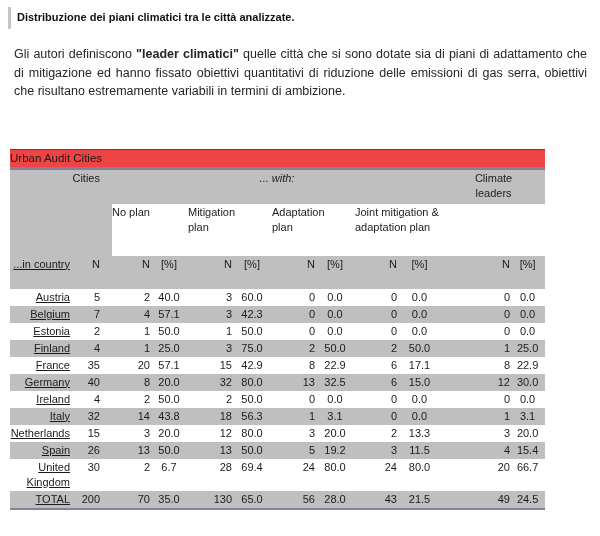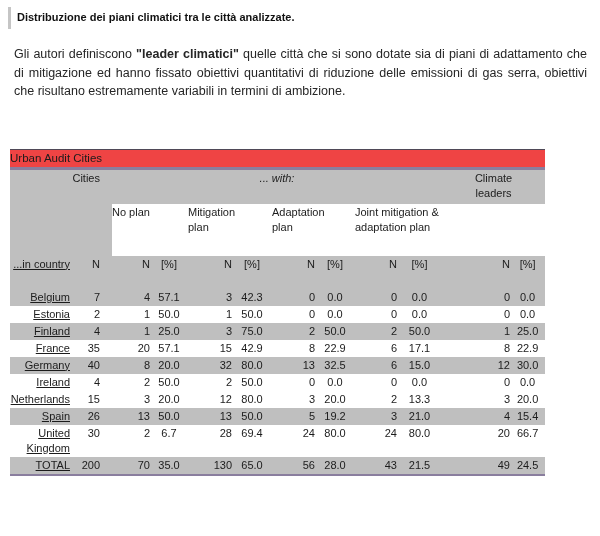--- a/index.html
+++ b/index.html
@@ -122,20 +122,34 @@
         <td class="pct">[%]</td>
         <td class="num">N</td>
         <td class="pct">[%]</td>
         <td class="num">N</td>
         <td class="pct">[%]</td>
         <td class="num">N</td>
         <td class="pct">[%]</td>
       </tr>
     </thead>
     <tbody>
+        <tr>
+          <td class="country">Austria</td>
+          <td class="num cities">5</td>
+          <td class="num">2</td>
+          <td class="pct">40.0</td>
+          <td class="num">3</td>
+          <td class="pct">60.0</td>
+          <td class="num">0</td>
+          <td class="pct">0.0</td>
+          <td class="num">0</td>
+          <td class="pct">0.0</td>
+          <td class="num">0</td>
+          <td class="pct">0.0</td>
+        </tr>
         <tr class="shaded">
           <td class="country">Belgium</td>
           <td class="num cities">7</td>
           <td class="num">4</td>
           <td class="pct">57.1</td>
           <td class="num">3</td>
           <td class="pct">42.3</td>
           <td class="num">0</td>
           <td class="pct">0.0</td>
           <td class="num">0</td>
@@ -206,20 +220,34 @@
           <td class="pct">50.0</td>
           <td class="num">2</td>
           <td class="pct">50.0</td>
           <td class="num">0</td>
           <td class="pct">0.0</td>
           <td class="num">0</td>
           <td class="pct">0.0</td>
           <td class="num">0</td>
           <td class="pct">0.0</td>
         </tr>
+        <tr class="shaded">
+          <td class="country">Italy</td>
+          <td class="num cities">32</td>
+          <td class="num">14</td>
+          <td class="pct">43.8</td>
+          <td class="num">18</td>
+          <td class="pct">56.3</td>
+          <td class="num">1</td>
+          <td class="pct">3.1</td>
+          <td class="num">0</td>
+          <td class="pct">0.0</td>
+          <td class="num">1</td>
+          <td class="pct">3.1</td>
+        </tr>
         <tr>
           <td class="country">Netherlands</td>
           <td class="num cities">15</td>
           <td class="num">3</td>
           <td class="pct">20.0</td>
           <td class="num">12</td>
           <td class="pct">80.0</td>
           <td class="num">3</td>
           <td class="pct">20.0</td>
           <td class="num">2</td>
@@ -230,21 +258,21 @@
         <tr class="shaded">
           <td class="country">Spain</td>
           <td class="num cities">26</td>
           <td class="num">13</td>
           <td class="pct">50.0</td>
           <td class="num">13</td>
           <td class="pct">50.0</td>
           <td class="num">5</td>
           <td class="pct">19.2</td>
           <td class="num">3</td>
-          <td class="pct">21.0</td>
+          <td class="pct">11.5</td>
           <td class="num">4</td>
           <td class="pct">15.4</td>
         </tr>
         <tr>
           <td class="country">United Kingdom</td>
           <td class="num cities">30</td>
           <td class="num">2</td>
           <td class="pct">6.7</td>
           <td class="num">28</td>
           <td class="pct">69.4</td>

